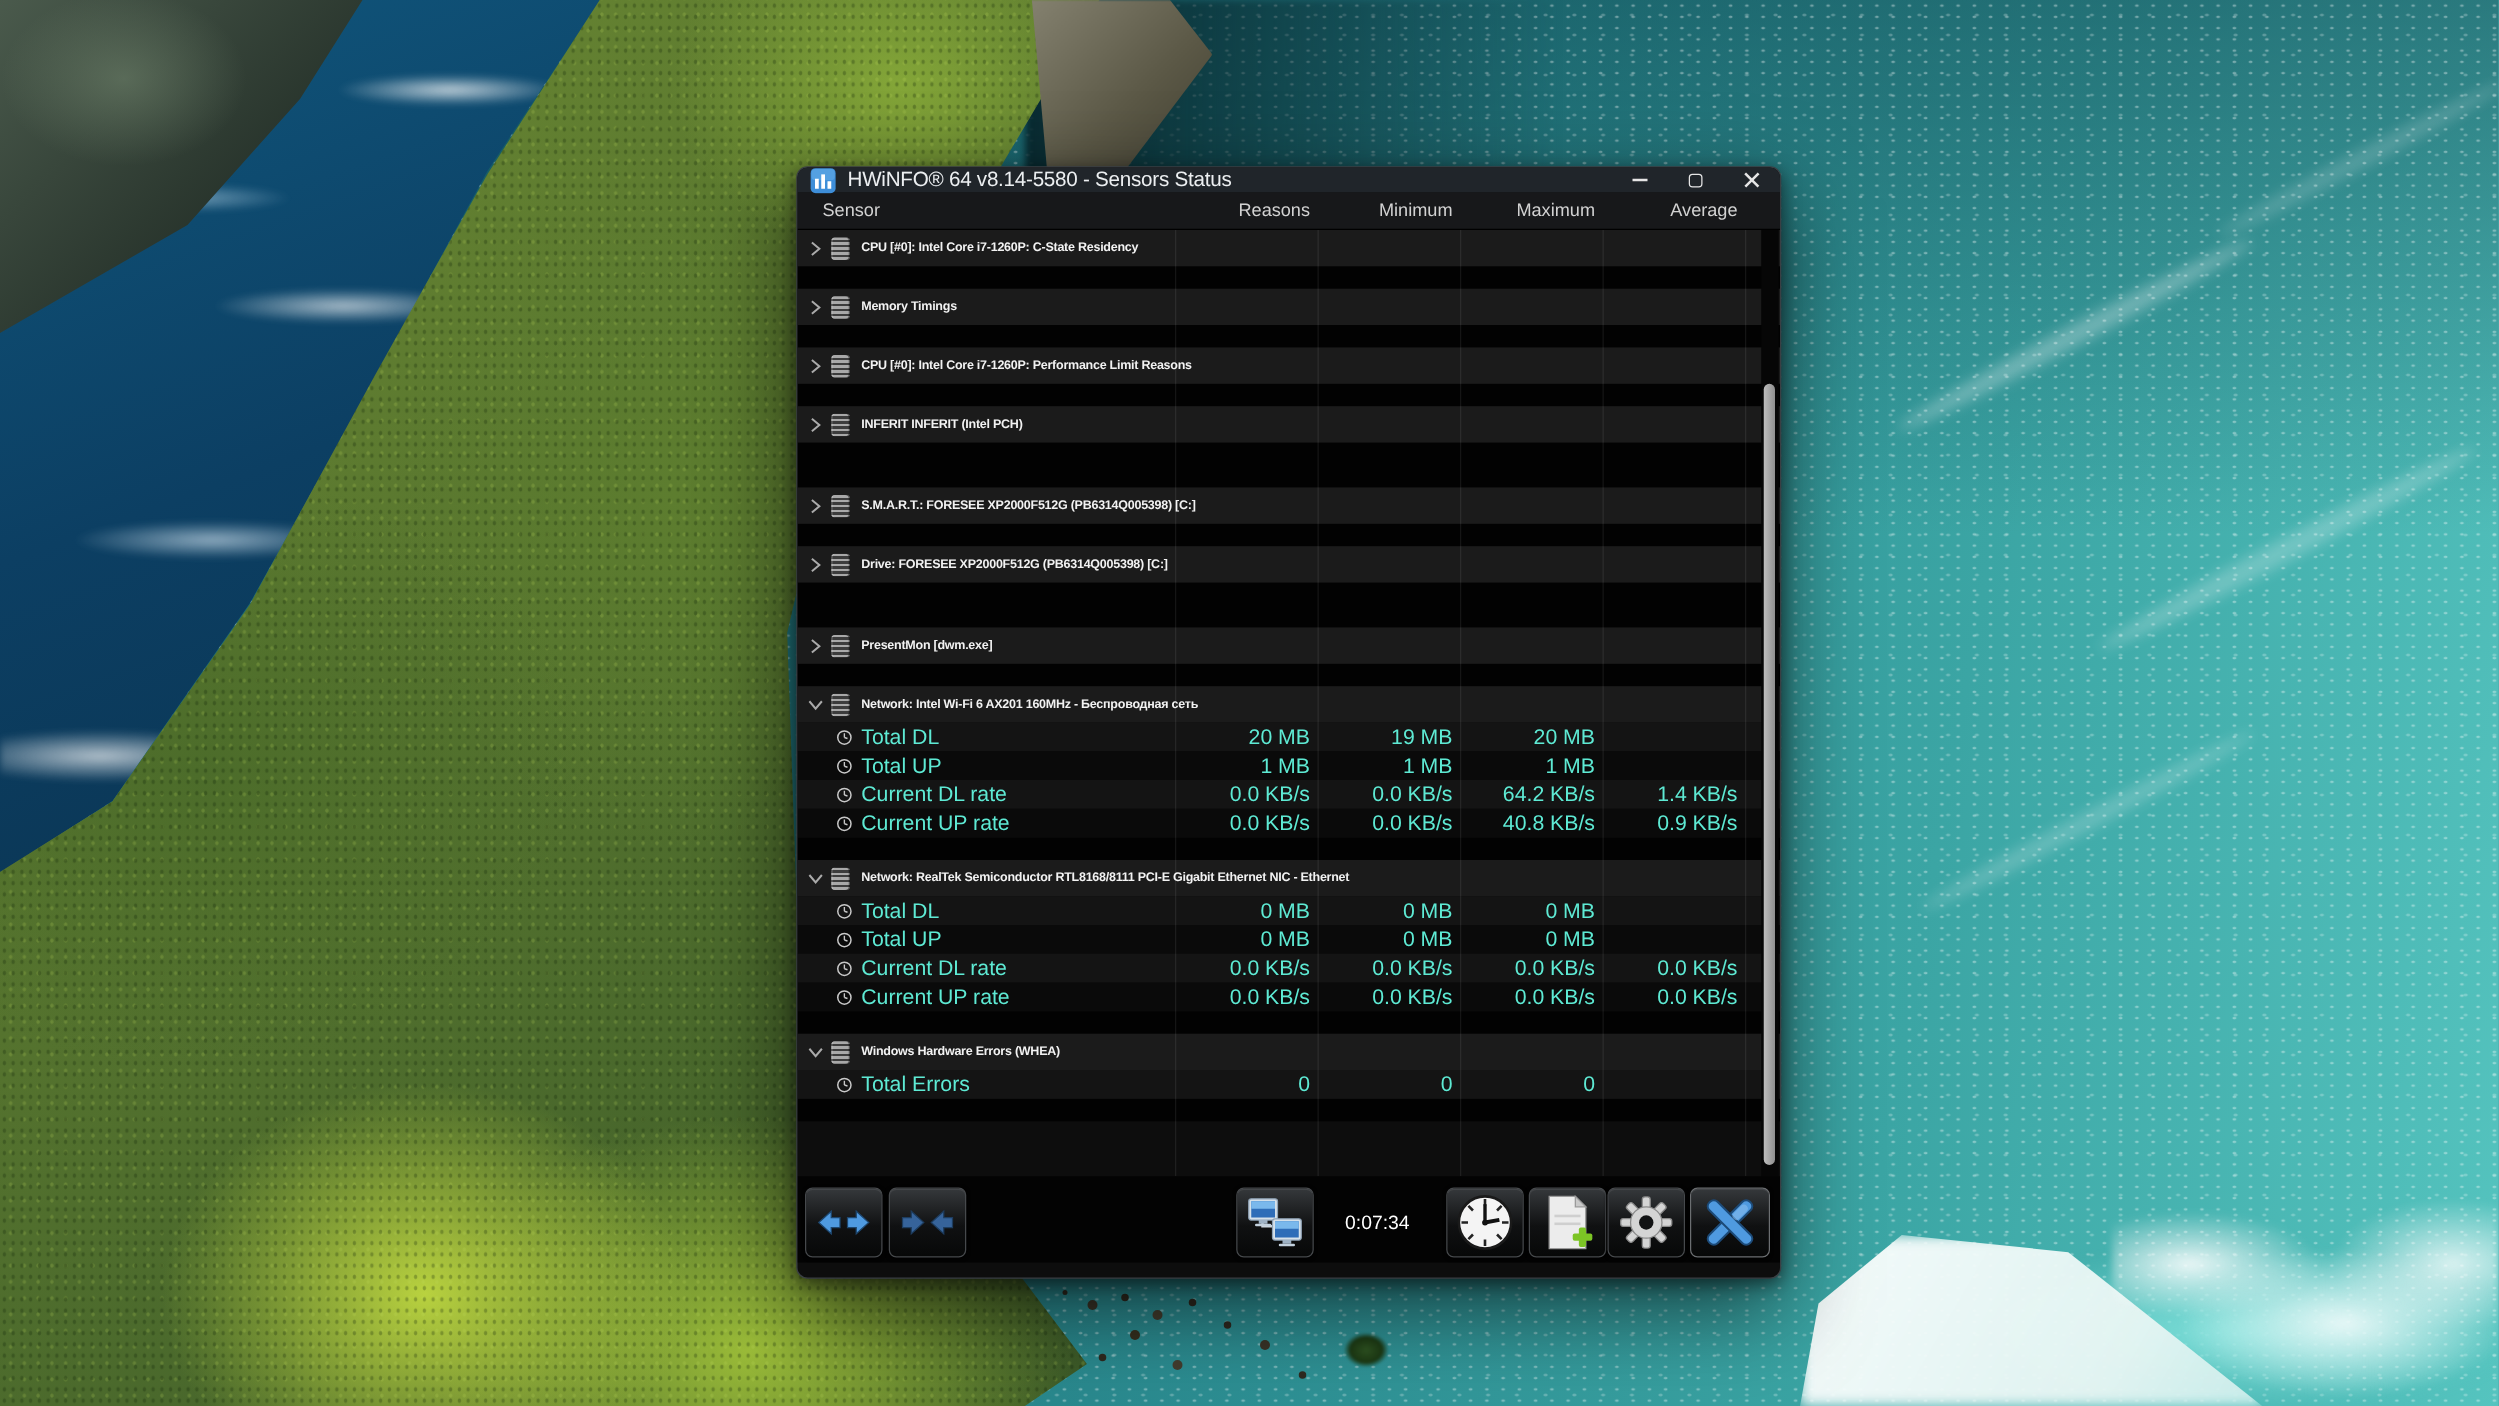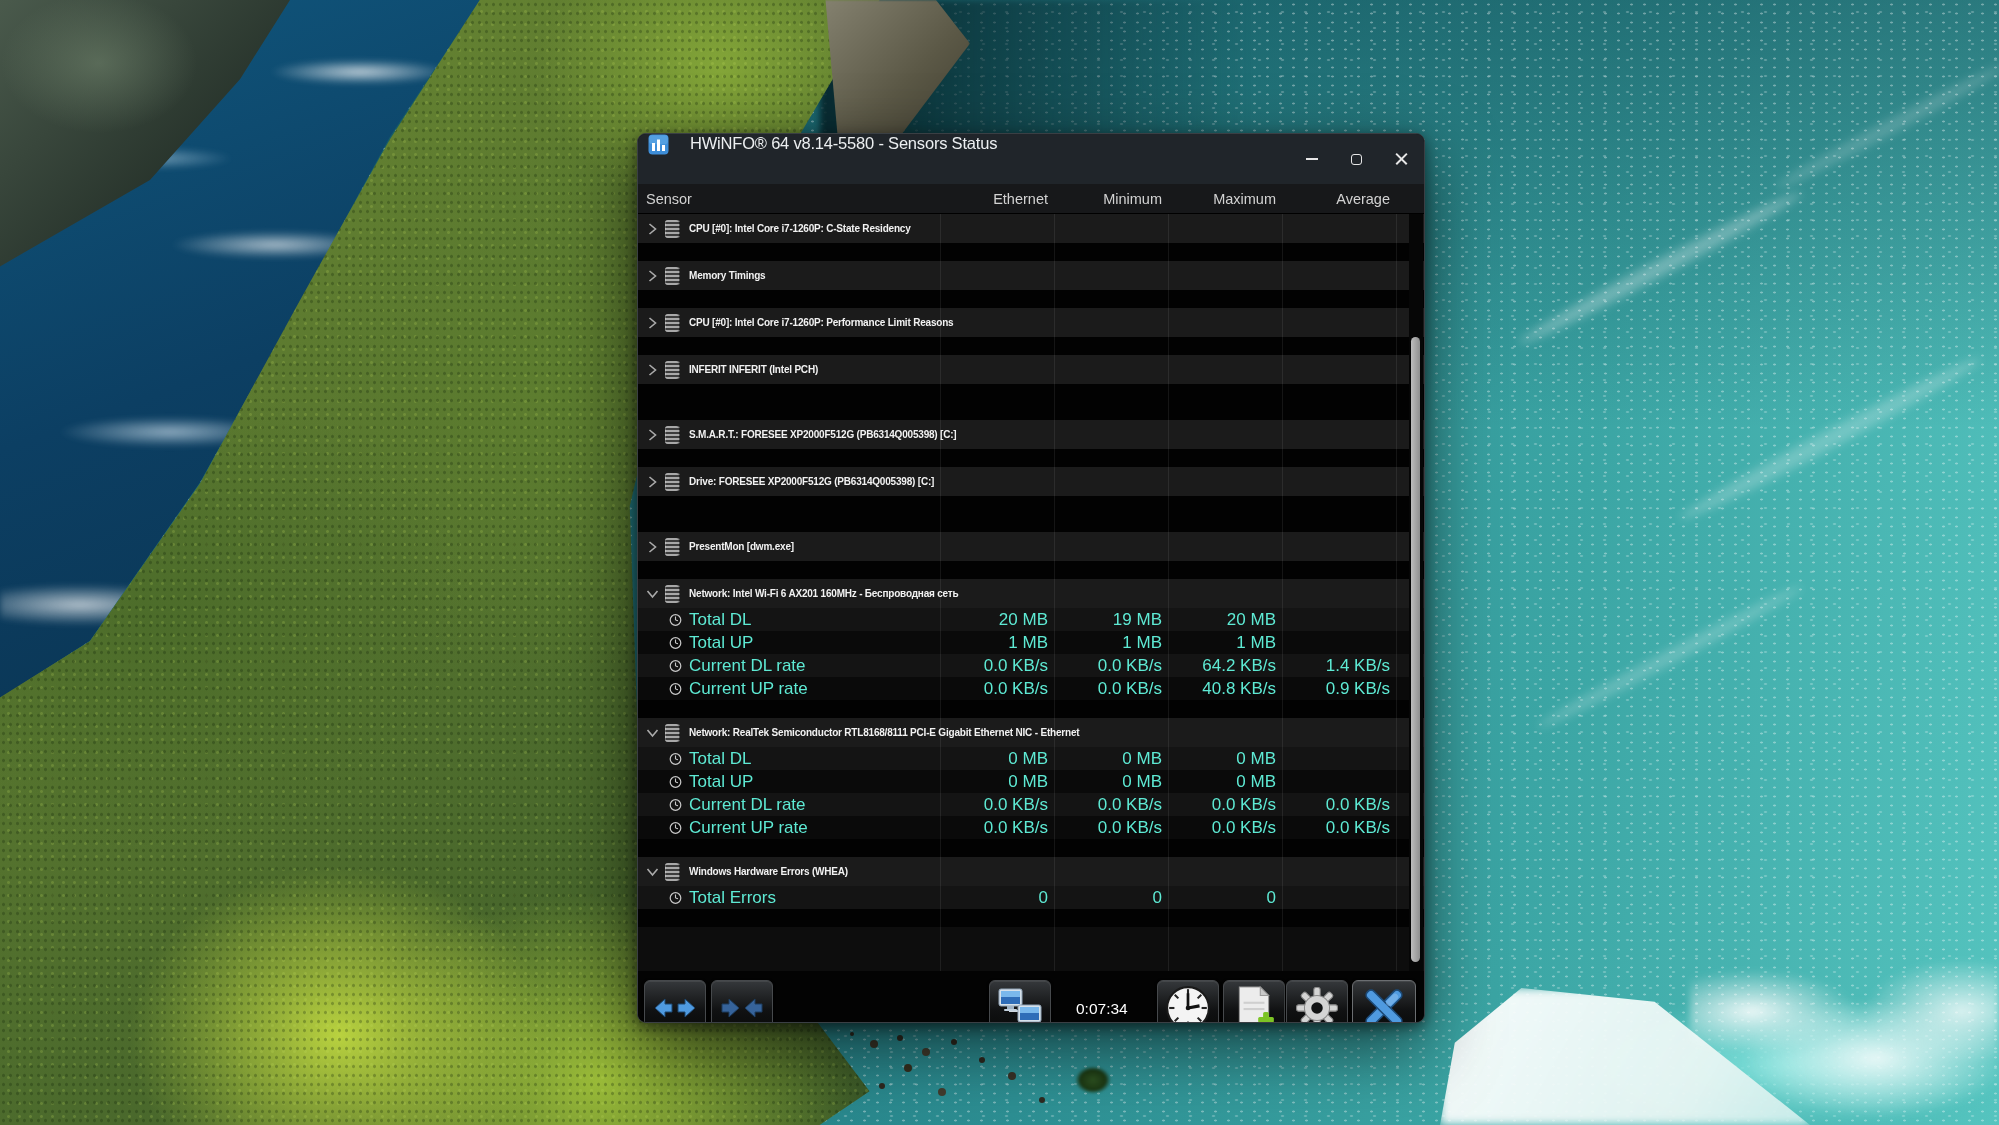--- a/index.html
+++ b/index.html
@@ -82,36 +82,36 @@
     background:
       radial-gradient(150px 60px at 20% 35%, rgba(255,255,255,.95), transparent 70%),
       radial-gradient(190px 85px at 60% 62%, rgba(255,255,255,.9), transparent 70%),
       radial-gradient(130px 70px at 88% 35%, rgba(255,255,255,.85), transparent 75%); }
 
   
   .window { position:absolute; left:637px; top:133px; width:788px; height:890px;
     background:#0d0d0d; border:1px solid #3a3f44; border-radius:9px; overflow:hidden;
     box-shadow:0 24px 70px rgba(0,0,0,.6), 0 4px 14px rgba(0,0,0,.5); }
 
-  .titlebar { height:50px; background:#20252a; display:flex; align-items:flex-start; padding-left:10px;gap:12px; }
+  .titlebar { height:20px; background:#20252a; display:flex; align-items:center; padding-left:10px; }
   .app-icon { width:21px; height:21px; display:flex; margin-right:9px; }
   .title-text { color:#eceff1; font-size:16.5px; letter-spacing:-0.2px; }
   .controls { margin-left:auto; display:flex; height:100%; }
   .ctl { width:45px; height:100%; display:flex; align-items:center; justify-content:center; }
   .glyph-min { width:12px; height:2px; background:#e6e6e6; }
   .glyph-max { width:11px; height:11px; border:1.6px solid #e6e6e6; border-radius:3px; }
   .glyph-close { position:relative; width:15px; height:15px; }
   .glyph-close i { position:absolute; left:0; top:6.5px; width:15px; height:1.8px; background:#e6e6e6; }
   .glyph-close i:first-child { transform:rotate(45deg); }
   .glyph-close i:last-child { transform:rotate(-45deg); }
 
   .colheader { height:30px; background:#17181a; border-bottom:1px solid #000;
     display:grid; grid-template-columns:302px 114px 114px 114px 114px 1fr; align-items:center;
     color:#d2d2d2; font-size:14.5px; }
-  .colheader .c0 { padding-left:8px; text-align:left; }
+  .colheader .c0 { padding-left:20px; text-align:left; }
   .colheader div { text-align:right; padding-right:6px; }
 
   .list { position:relative; height:757px; background:#0d0d0d; overflow:hidden; }
   #rows { position:absolute; left:0; top:0; right:0; }
 
   .group-row { position:relative; height:29px; background:#1b1b1b; color:#f2f2f2;
     font-size:10px; font-weight:bold; display:flex; align-items:center; padding-left:51px;
     letter-spacing:-0.2px; white-space:nowrap; }
   .gap-row { height:18px; background:#020202; }
   .data-row { position:relative; height:23px; background:#141414; color:#5eead4; font-size:17px;
@@ -191,21 +191,21 @@
           <span class="glyph-close">
             <i></i>
             <i></i>
           </span>
         </span>
     </span>
   </div>
 
   <div class="colheader">
     <div class="c0">Sensor</div>
-    <div>Ethernet</div>
+    <div>Reasons</div>
     <div>Minimum</div>
     <div>Maximum</div>
     <div>Average</div>
     <div></div>
   </div>
 
   <div class="list">
     <div id="rows">
         <div class="group-row">
     <span class="chev">

